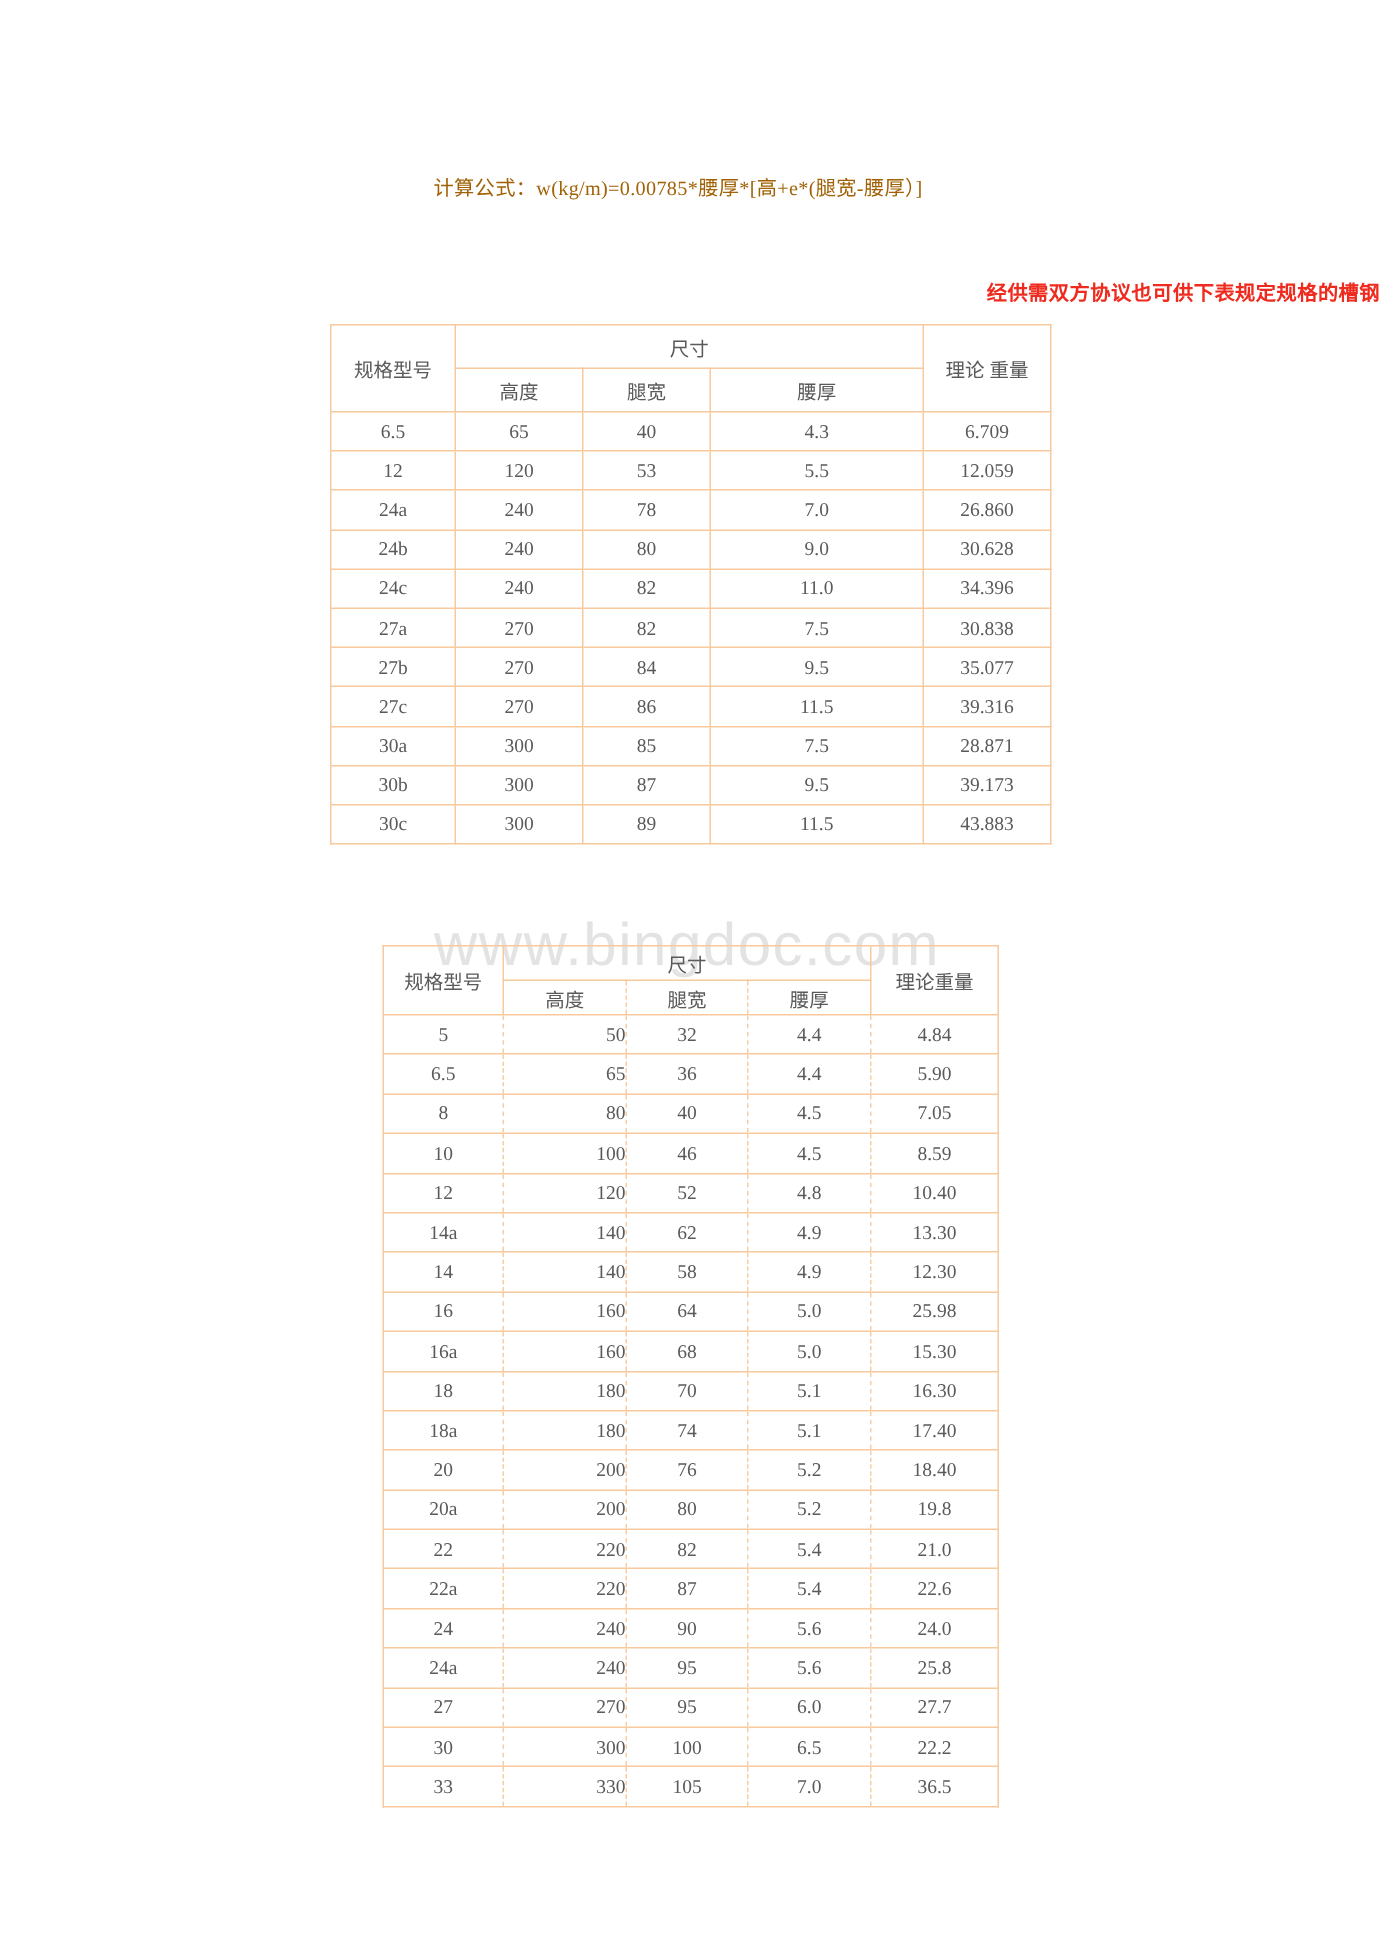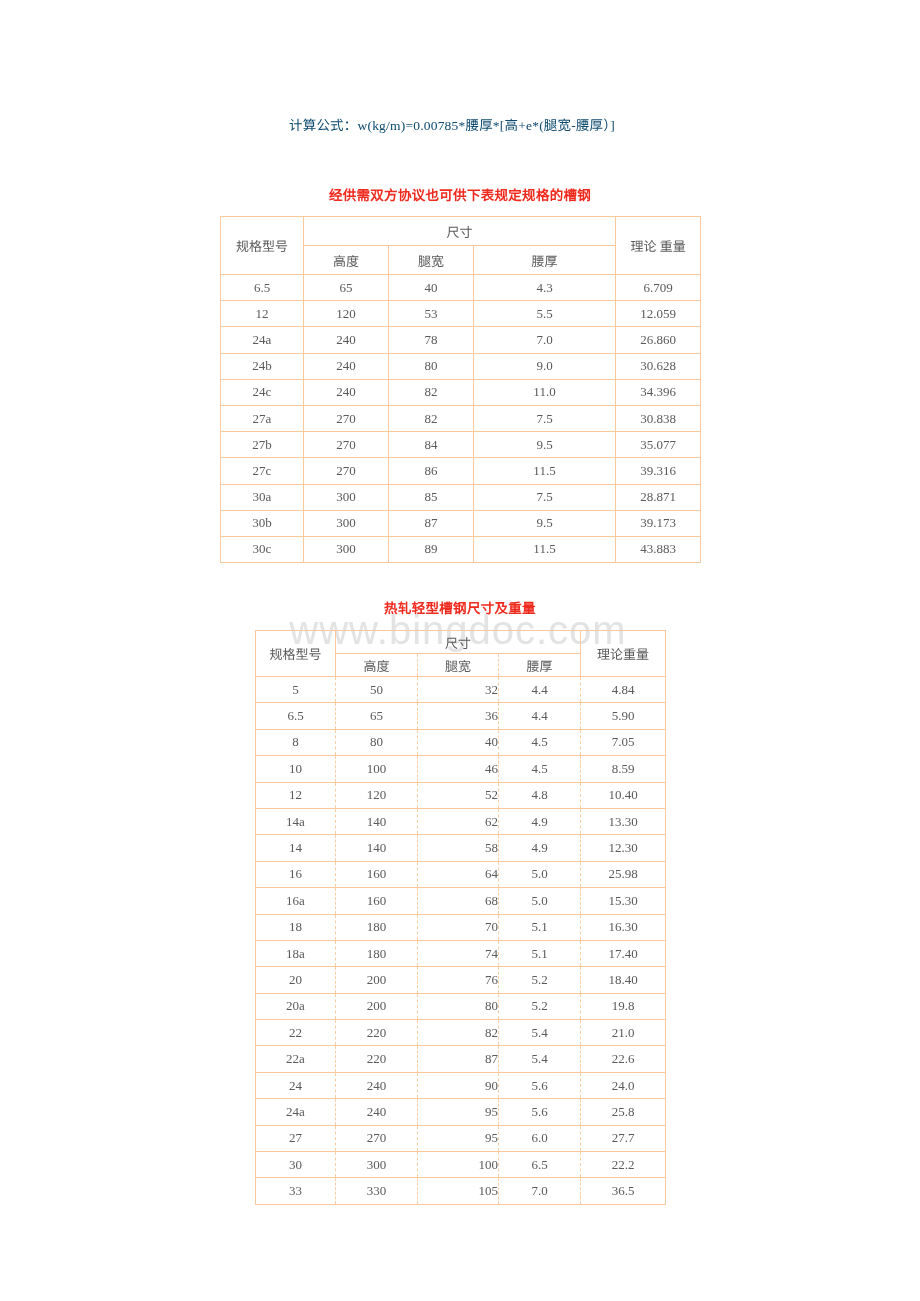--- a/index.html
+++ b/index.html
@@ -23,32 +23,32 @@
     height: 1301px;
   }
 
   
   .formula-line {
     position: absolute;
     left: 289px;
     top: 116px;
     font-size: 13.5px;
     line-height: 20px;
-    color: #0c4a6e;
+    color: #a16207;
     white-space: nowrap;
     letter-spacing: 0.2px;
     text-align: right;
   }
 
   
   .section-title {
     position: absolute;
     width: 920px;
     left: 0;
-    text-align: center;
+    text-align: right;
     color: #ef2b1f;
     font-size: 13.5px;
     font-weight: bold;
     letter-spacing: 0.3px;
     font-family: "Liberation Sans", "DejaVu Sans", sans-serif;
   }
   #title-1 { top: 184px; }
   #title-2 { top: 597px; }
 
   
@@ -115,22 +115,22 @@
     border-left: 1px dashed #f9cda3;
     border-right: 1px dashed #f9cda3;
     font-size: 13px;
     height: 25.4px;
   }
   #table-2 th { height: 22px; }
   #table-2 .edge-l { border-left: 1px solid #f7c99c; }
   #table-2 .edge-r { border-right: 1px solid #f7c99c; margin-top: 20px; }
   #table-2 .solid-v { border-left: 1px solid #f7c99c; border-right: 1px solid #f7c99c; }
   #table-2 .c0 { width: 80px; }
-  #table-2 .c1 { width: 82px; }
-  #table-2 .c2 { width: 81px; text-align: right; }
+  #table-2 .c1 { width: 82px; text-align: right; }
+  #table-2 .c2 { width: 81px; }
   #table-2 .c3 { width: 82px; }
   #table-2 .c4 { width: 85px; }
 </style>
 </head>
 <body>
 
 <div class="page">
 
   <div class="formula-line">计算公式：w(kg/m)=0.00785*腰厚*[高+e*(腿宽-腰厚）]</div>
 
@@ -230,21 +230,20 @@
         <tr>
           <td class="c0">30c</td>
           <td class="c1">300</td>
           <td class="c2">89</td>
           <td class="c3">11.5</td>
           <td class="c4">43.883</td>
         </tr>
       </tbody>
   </table>
 
-  <div class="section-title" id="title-2">热轧轻型槽钢尺寸及重量</div>
 
   <div class="watermark">www.bingdoc.com</div>
 
   <table class="steel" id="table-2">
     <colgroup>
       <col class="c0">
         <col class="c1">
         <col class="c2">
         <col class="c3">
         <col class="c4">

